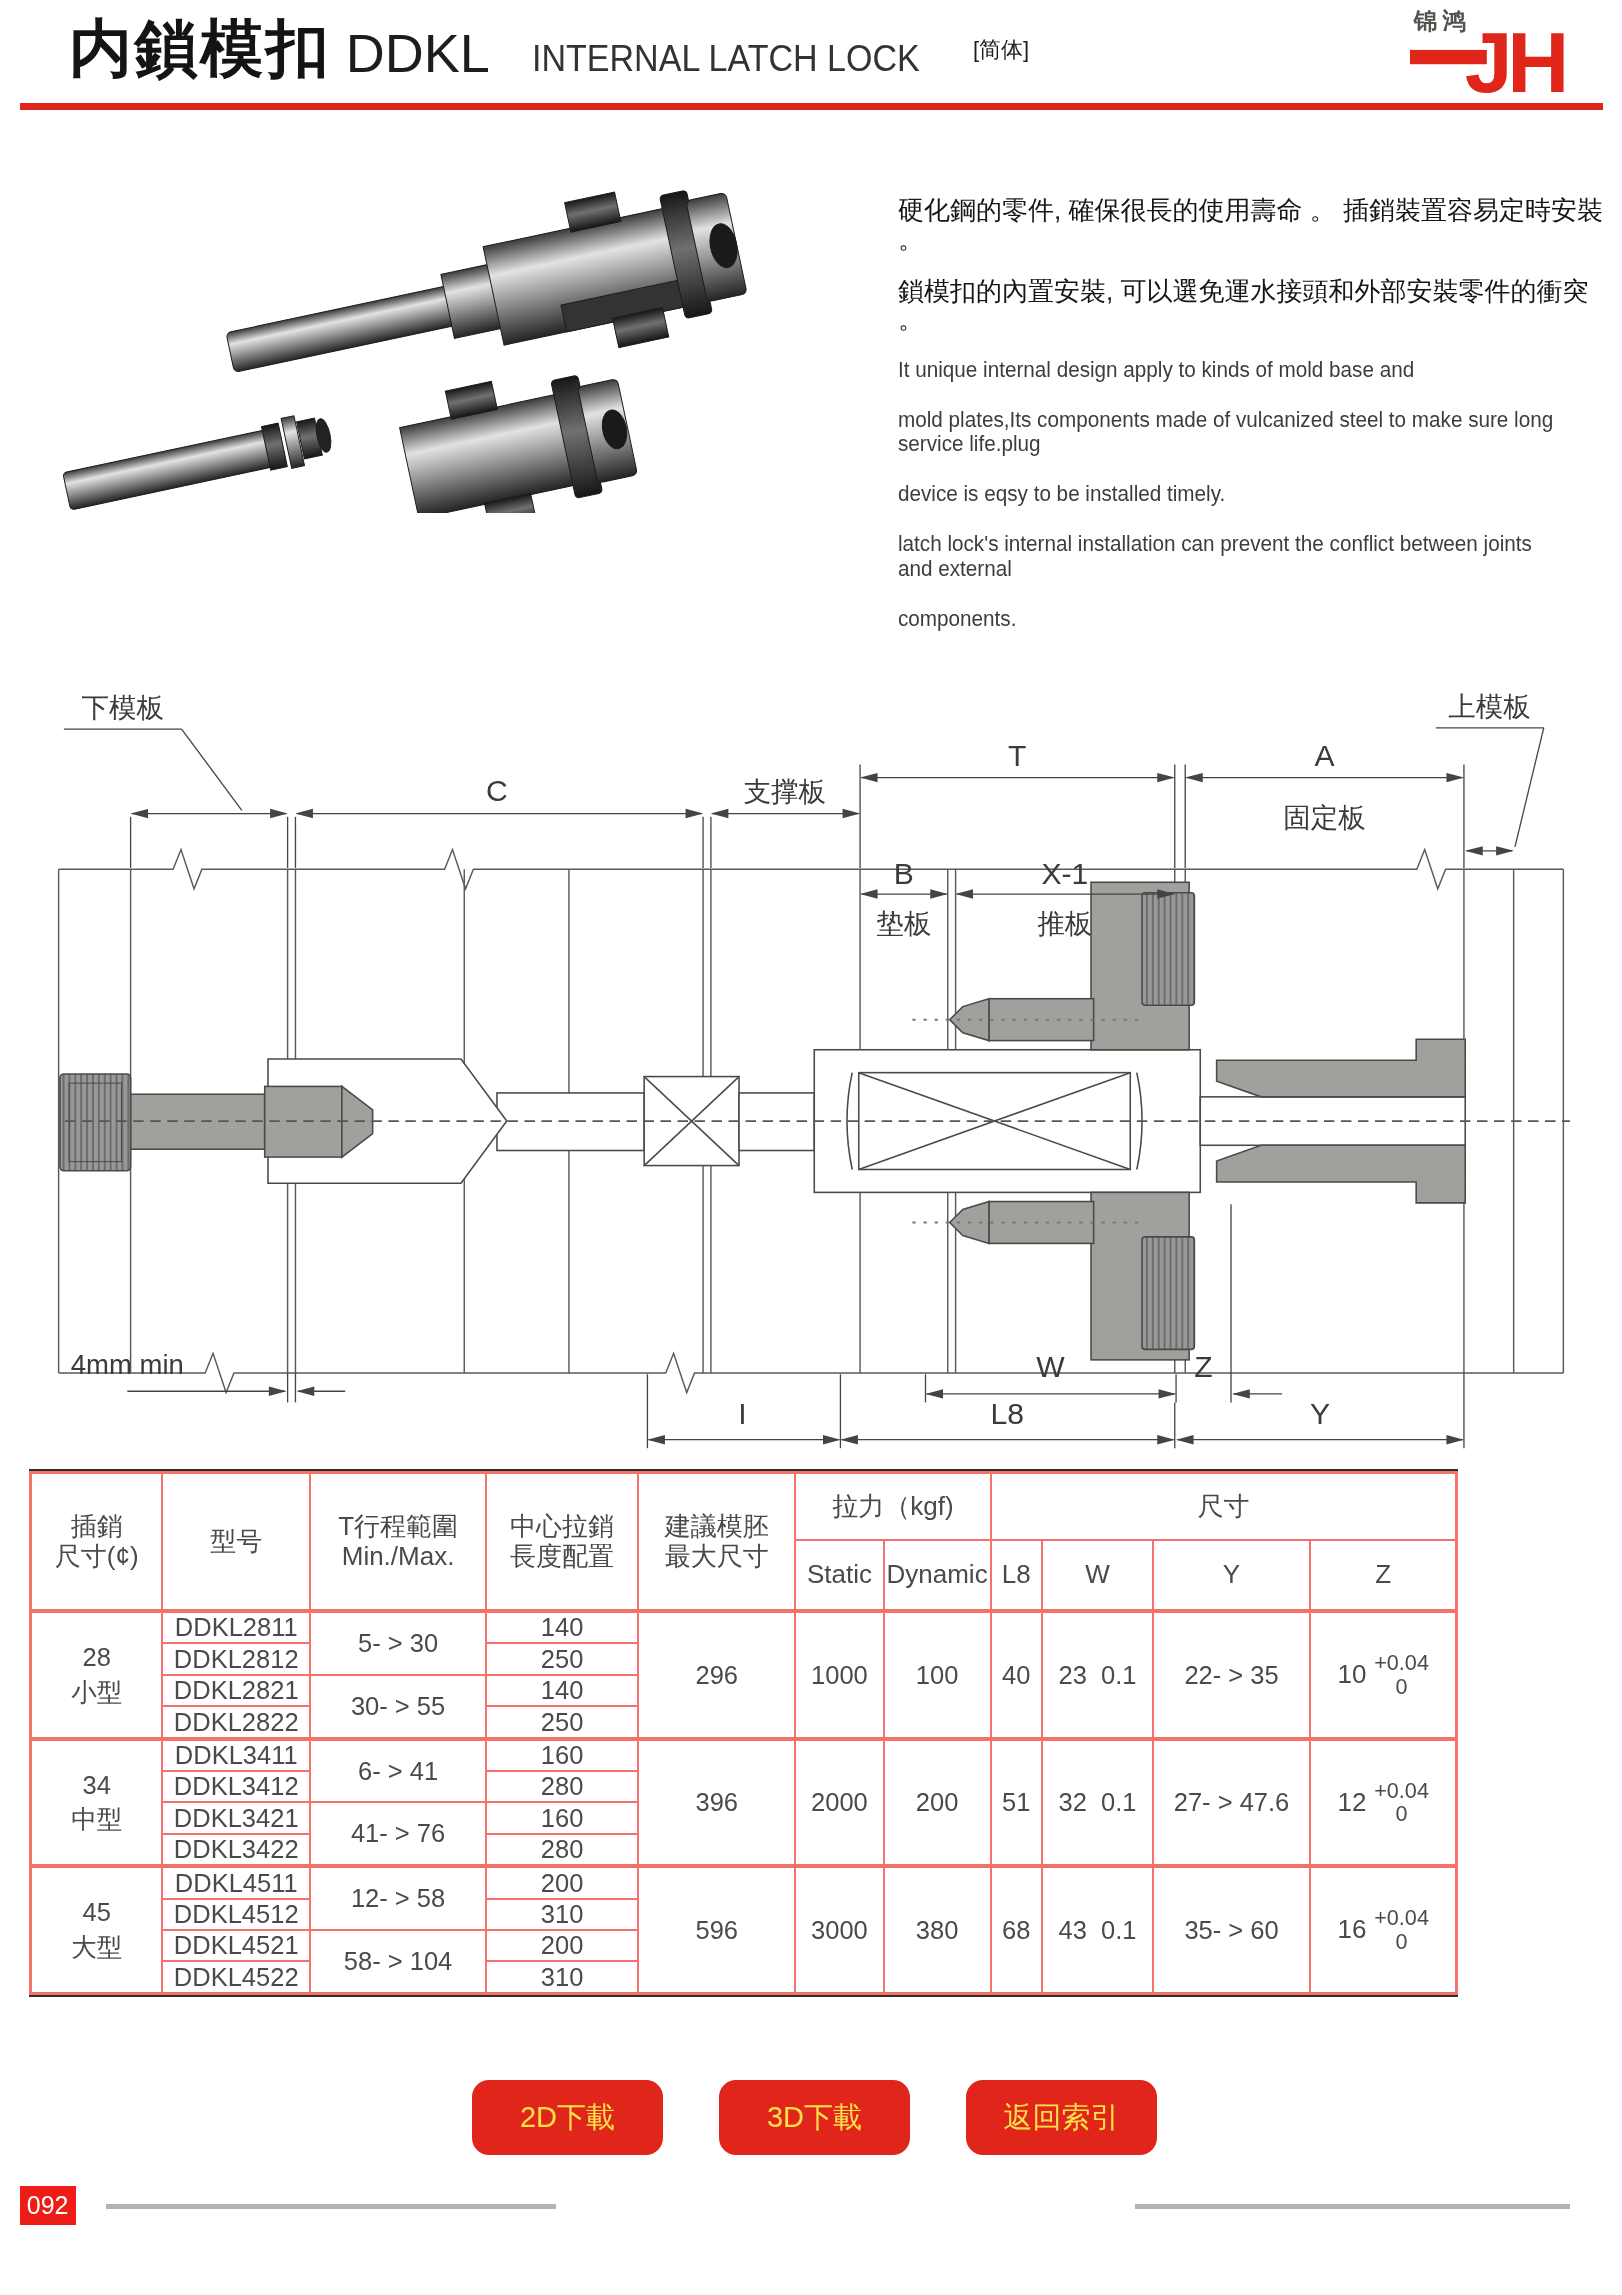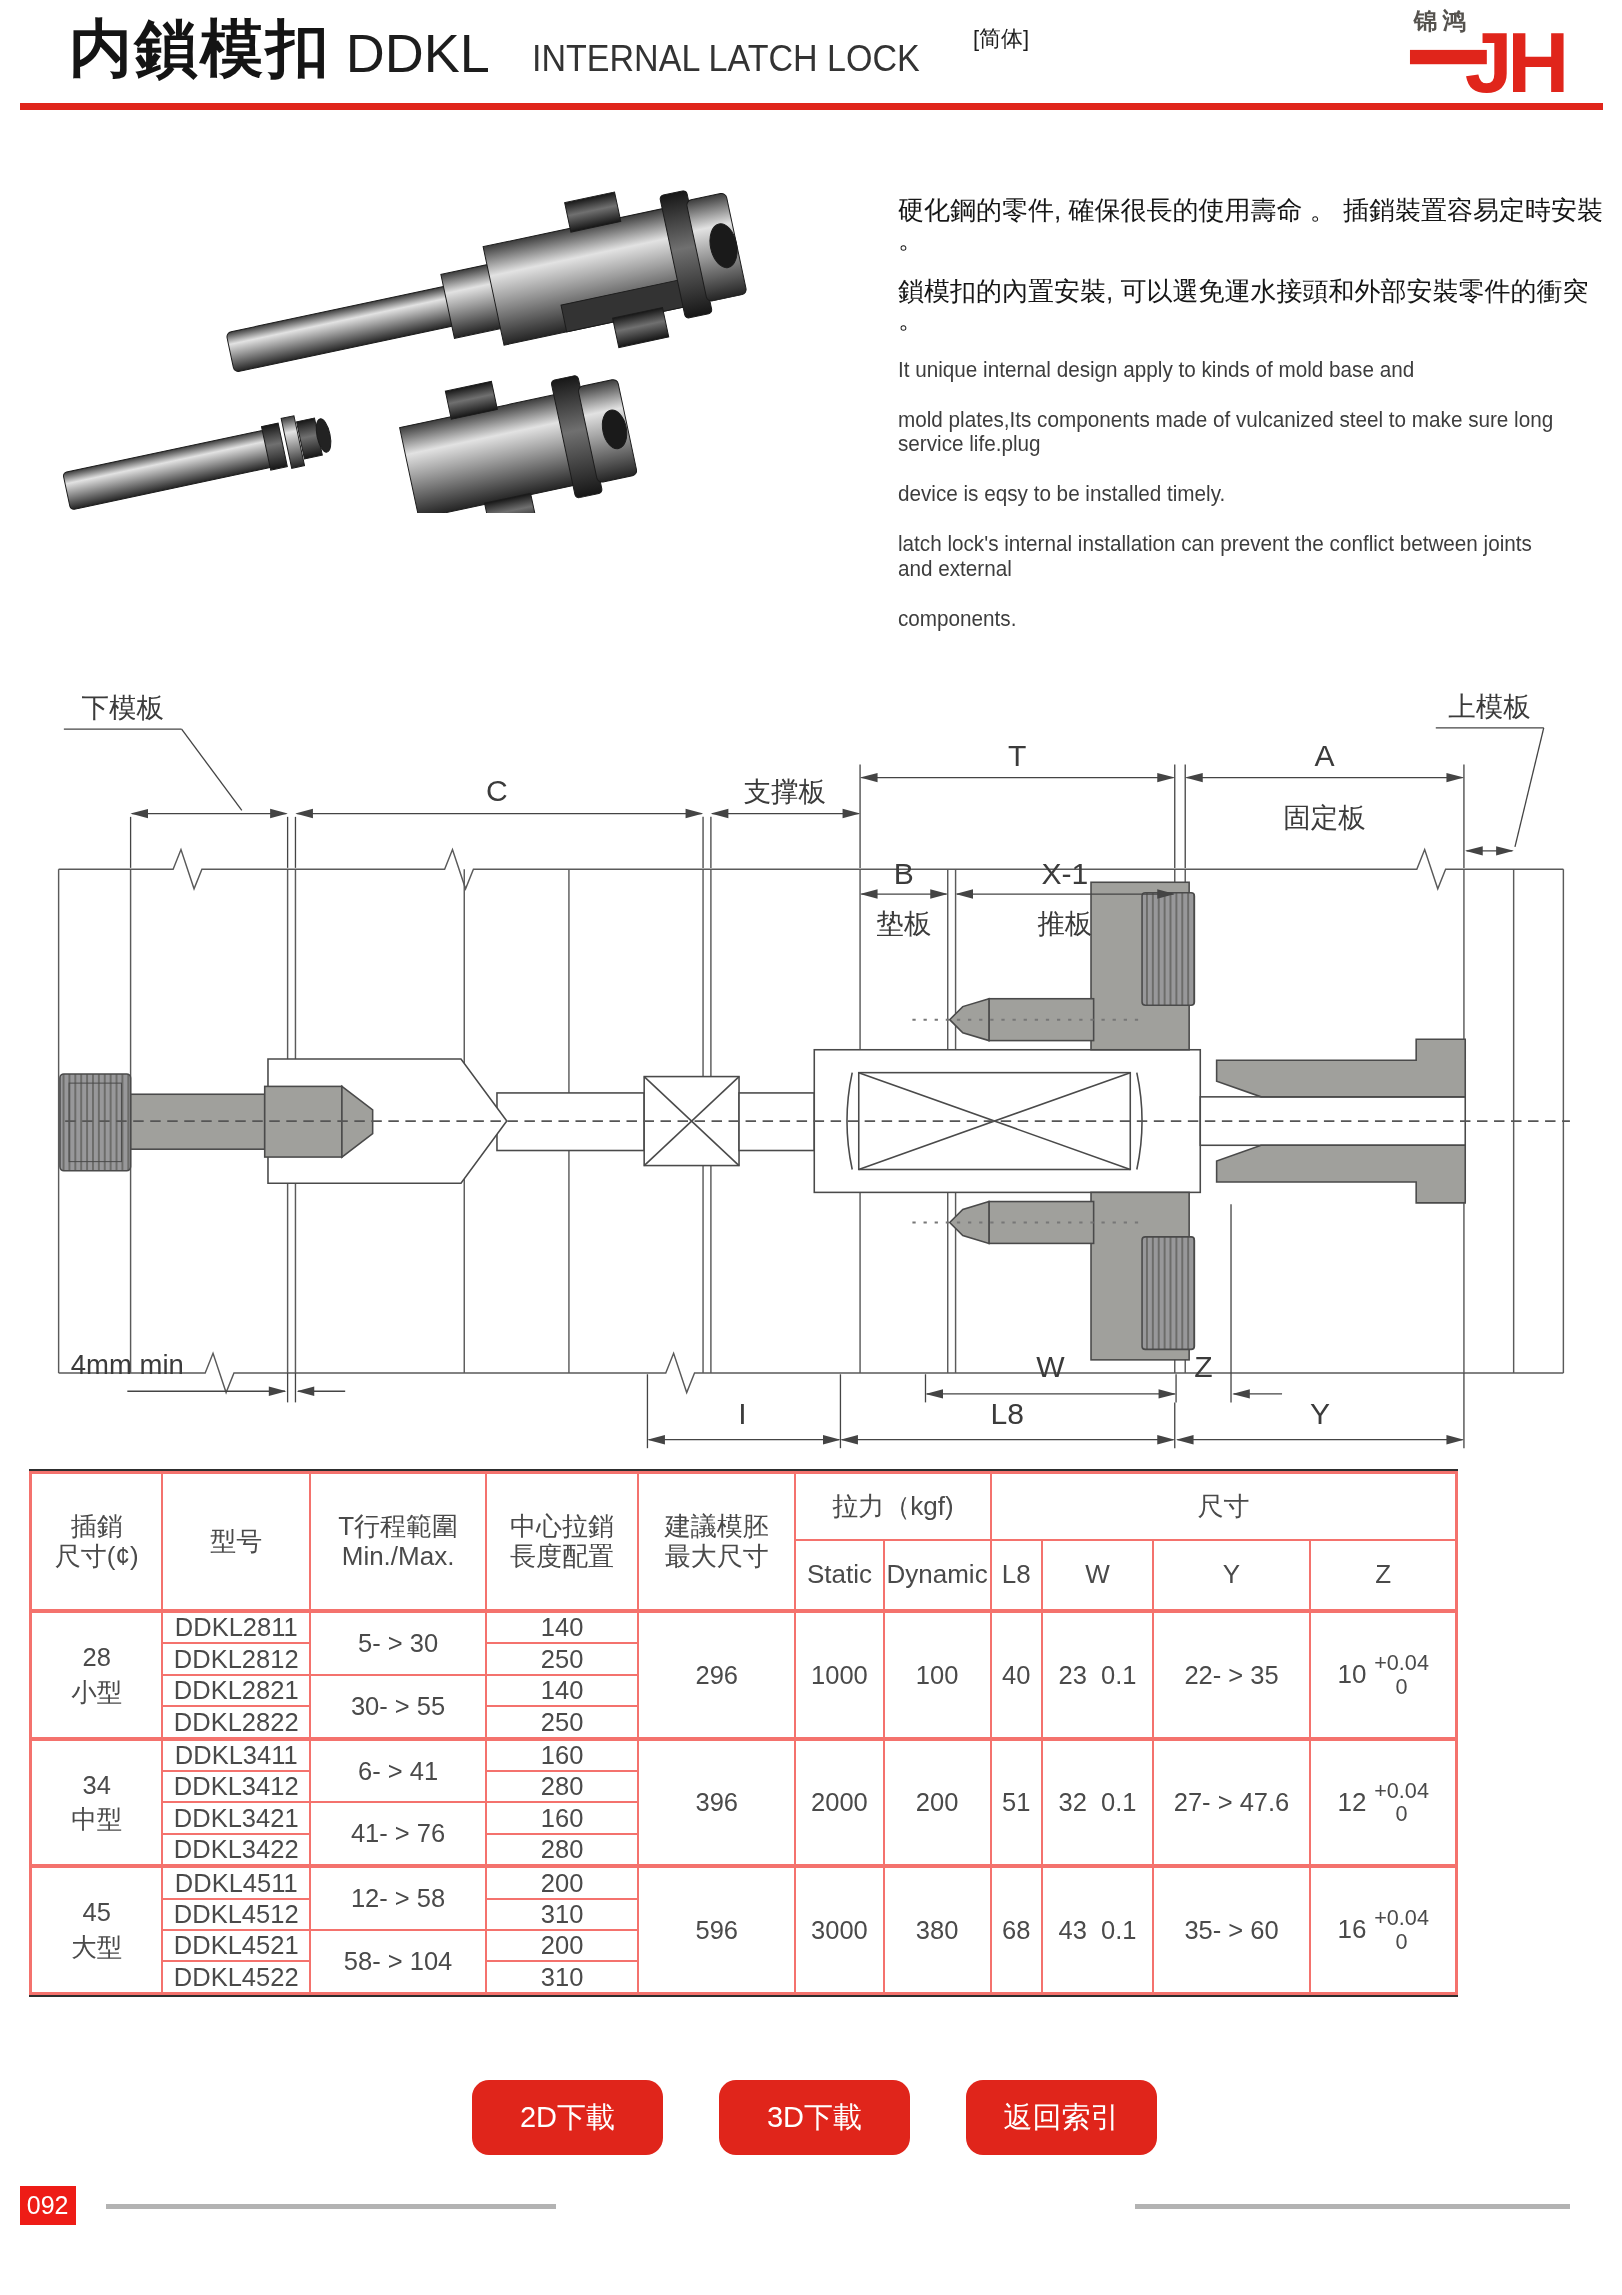--- a/index.html
+++ b/index.html
@@ -4,21 +4,21 @@
 <style>
   html,body{margin:0;padding:0;background:#888;}
   .page{position:relative;width:1622px;height:2295px;background:#ffffff;overflow:hidden;
         font-family:"Liberation Sans",sans-serif;color:#222;}
 
   
   .title-row{position:absolute;left:69px;top:17px;display:flex;align-items:flex-end;justify-content:space-between;}
   .t-zh{font-size:63px;font-weight:bold;color:#141414;letter-spacing:2.6px;line-height:1;}
   .t-code{font-size:54px;color:#1d1d1d;margin-left:14.4px;line-height:1;}
   .t-en{font-size:37px;color:#333;margin-left:42px;line-height:1;margin-bottom:2.6px;transform:scaleX(.92);transform-origin:left bottom;}
-  .t-tag{font-size:22px;color:#1d1d1d;margin-left:19.6px;align-self:flex-start;margin-top:7px;}
+  .t-tag{font-size:22px;color:#1d1d1d;margin-left:19.6px;align-self:flex-start;margin-top:18px;}
   .red-rule{position:absolute;left:19.6px;top:103px;width:1583px;height:7.2px;background:#e0251b;}
   .logo{position:absolute;left:1408px;top:2.6px;width:185px;height:99px;}
 
   
   .desc{position:absolute;left:898px;top:196px;width:707px;}
   .desc p{margin:0;}
   .desc .zh{font-size:26px;color:#161616;margin-bottom:23.6px;line-height:1.1;}
   .desc .en{font-size:22px;color:#3d3d3d;margin-bottom:26px;line-height:1.1;transform:scaleX(.94);transform-origin:left top;}
 
   
@@ -41,21 +41,21 @@
   .specs tr.gstart td{border-top:4.6px solid #f4726d;}
   .c-size div{line-height:1.35;}
   .c-w{white-space:pre;}
   .c-z{}
   .zwrap{display:inline-flex;align-items:center;}
   .zmain{font-size:26px;}
   .zstack{display:inline-flex;flex-direction:column;align-items:center;font-size:21.6px;line-height:1.1;margin-left:7.9px;}
 
   
   .btns{position:absolute;left:472px;top:2080px;display:flex;gap:56px;}
-  .btn{width:191px;height:75px;background:#e0251b;border-radius:17px;color:#ffffff;
+  .btn{width:191px;height:75px;background:#e0251b;border-radius:17px;color:#fde047;
        font-size:29px;display:flex;align-items:center;justify-content:center;cursor:pointer;}
 
   
   .page-badge{position:absolute;left:19.6px;top:2186px;width:56px;height:39px;background:#ee1c16;
        color:#fff;font-size:25px;display:flex;align-items:center;justify-content:center;}
   .foot-line{position:absolute;top:2204px;height:4.6px;background:#b3b3b3;}
   .fl-left{left:106px;width:450px;}
   .fl-right{left:1135px;width:435px;}
   .copyright{position:absolute;left:0;right:0;top:2192px;text-align:center;font-size:22px;color:#4a4a4a;}
 </style>

